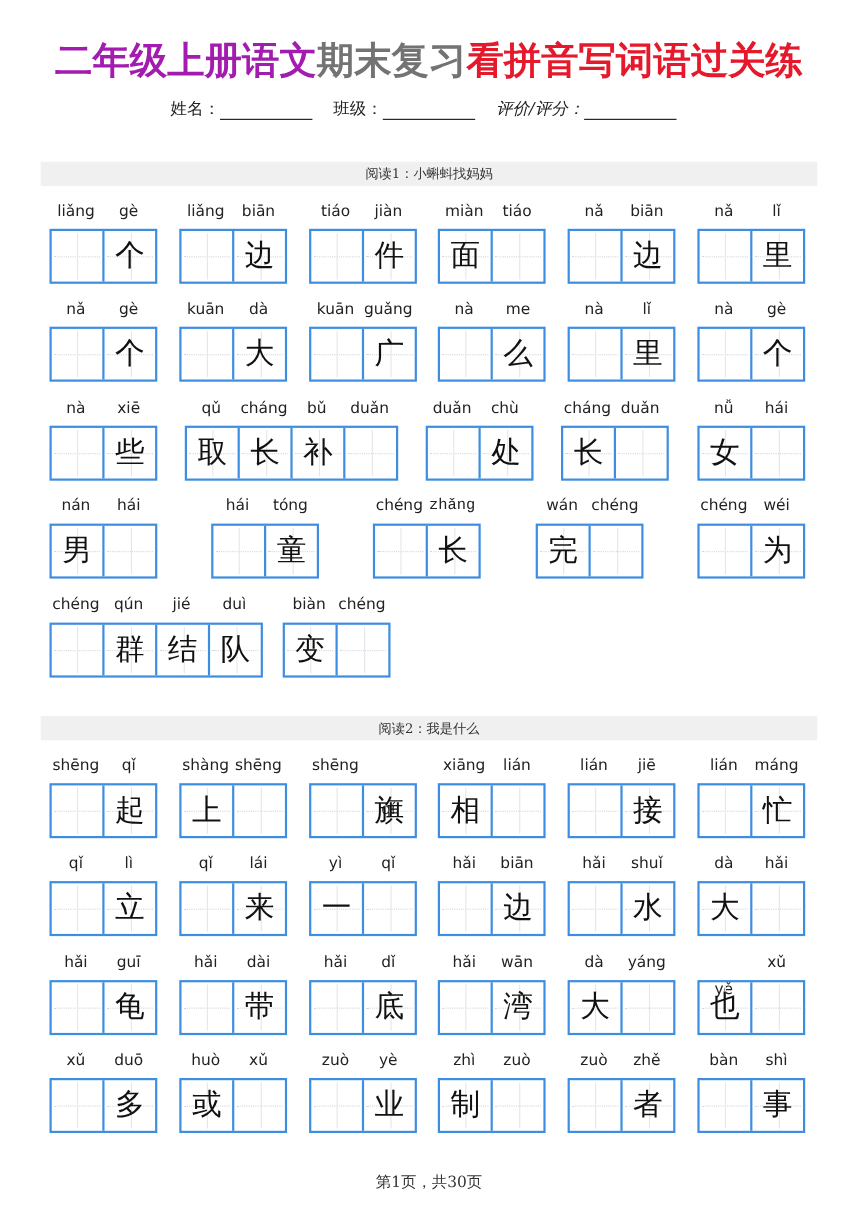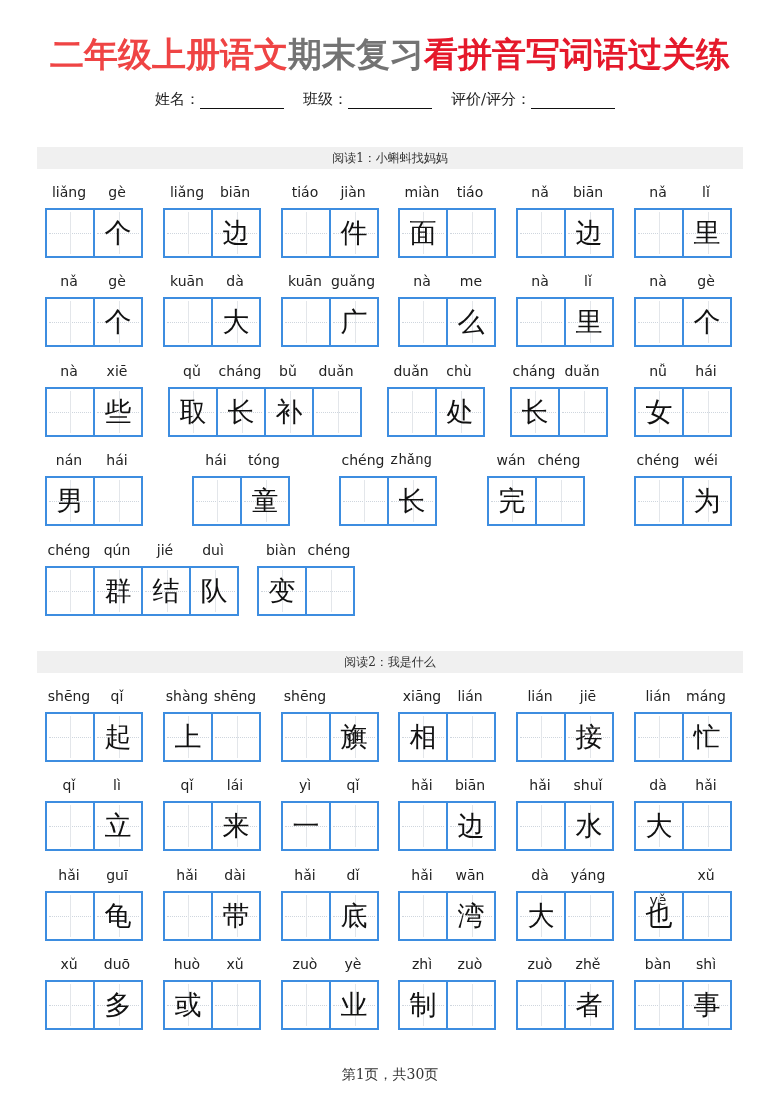--- a/index.html
+++ b/index.html
@@ -1,21 +1,21 @@
 <!DOCTYPE html>
 <html><head>
 <meta charset="utf-8">
 <style>
   html, body { margin:0; padding:0; background:#ffffff; }
   body { width:780px; height:1105px; position:relative; overflow:hidden;
          font-family:"DejaVu Sans", sans-serif; }
   .title { position:absolute; left:0; top:32px; width:780px; text-align:center;
            font-size:34px; font-weight:bold; letter-spacing:0px; white-space:nowrap;
            font-family:"DejaVu Sans", sans-serif; }
-  .title .t1 { color:#ef4444; }
+  .title .t1 { color:#a21caf; }
   .title .t2 { color:#737373; }
   .title .t3 { color:#e5192b; }
   .info { position:absolute; top:90px; left:0; width:660px; height:24px;
           font-family:"DejaVu Serif", serif; font-size:15px; color:#222; }
   .info .field { position:absolute; top:0; white-space:nowrap; }
   .info .blank { display:inline-block; border-bottom:1.5px solid #111; vertical-align:bottom; height:18px; }
   .section-bar { position:absolute; left:37px; width:706px; height:22px; background:#f0f0f0;
                  font-family:"DejaVu Serif", serif; font-size:12px; color:#333;
                  text-align:center; line-height:22px; }
   .group { position:absolute; }
@@ -40,21 +40,21 @@
   <span class="t1">二年级上册语文</span><span class="t2">期末复习</span><span class="t3">看拼音写词语过关练</span>
 </div>
 
 <div class="info">
   <div class="field" style="left:155px;">
     <span>姓名：</span><span class="blank" style="width:84px;"></span>
   </div>
   <div class="field" style="left:303px;">
     <span>班级：</span><span class="blank" style="width:84px;"></span>
   </div>
-  <div class="field" style="left:451px;">
+  <div class="field" style="left:451px;font-style:italic;">
     <span>评价/评分：</span><span class="blank" style="width:84px;"></span>
   </div>
 </div>
 
 <div class="section-bar" style="top:147px;">阅读1：小蝌蚪找妈妈</div>
 <div class="section-bar" style="top:651px;">阅读2：我是什么</div>
 
 <div id="grid-root">
     <div class="group" style="left: 45px; top: 184px;">
       <span class="pinyin" style="left: 0px; top: 0px;">liǎng</span>

